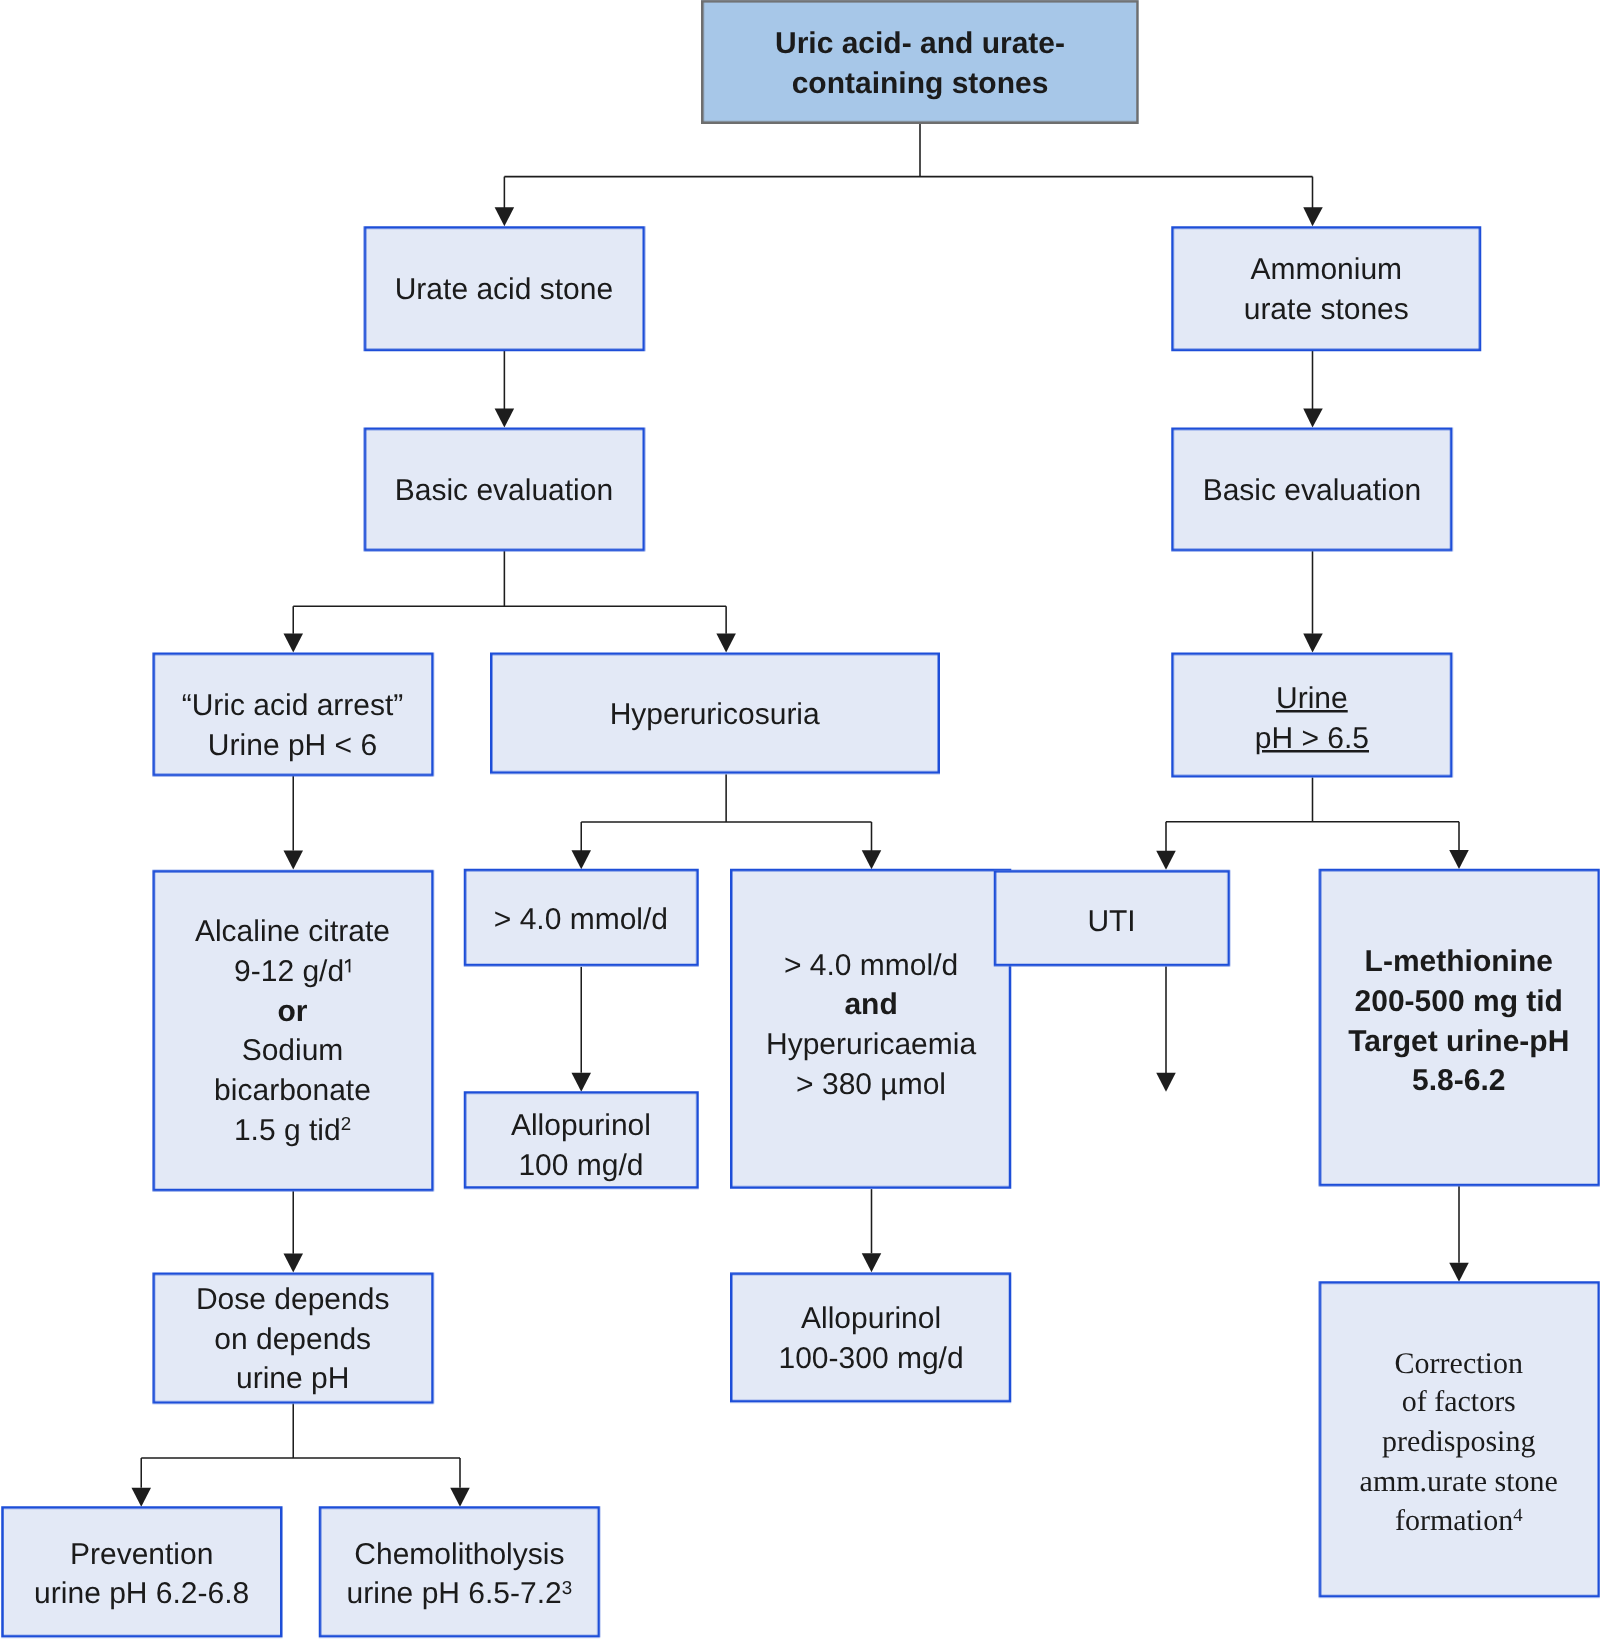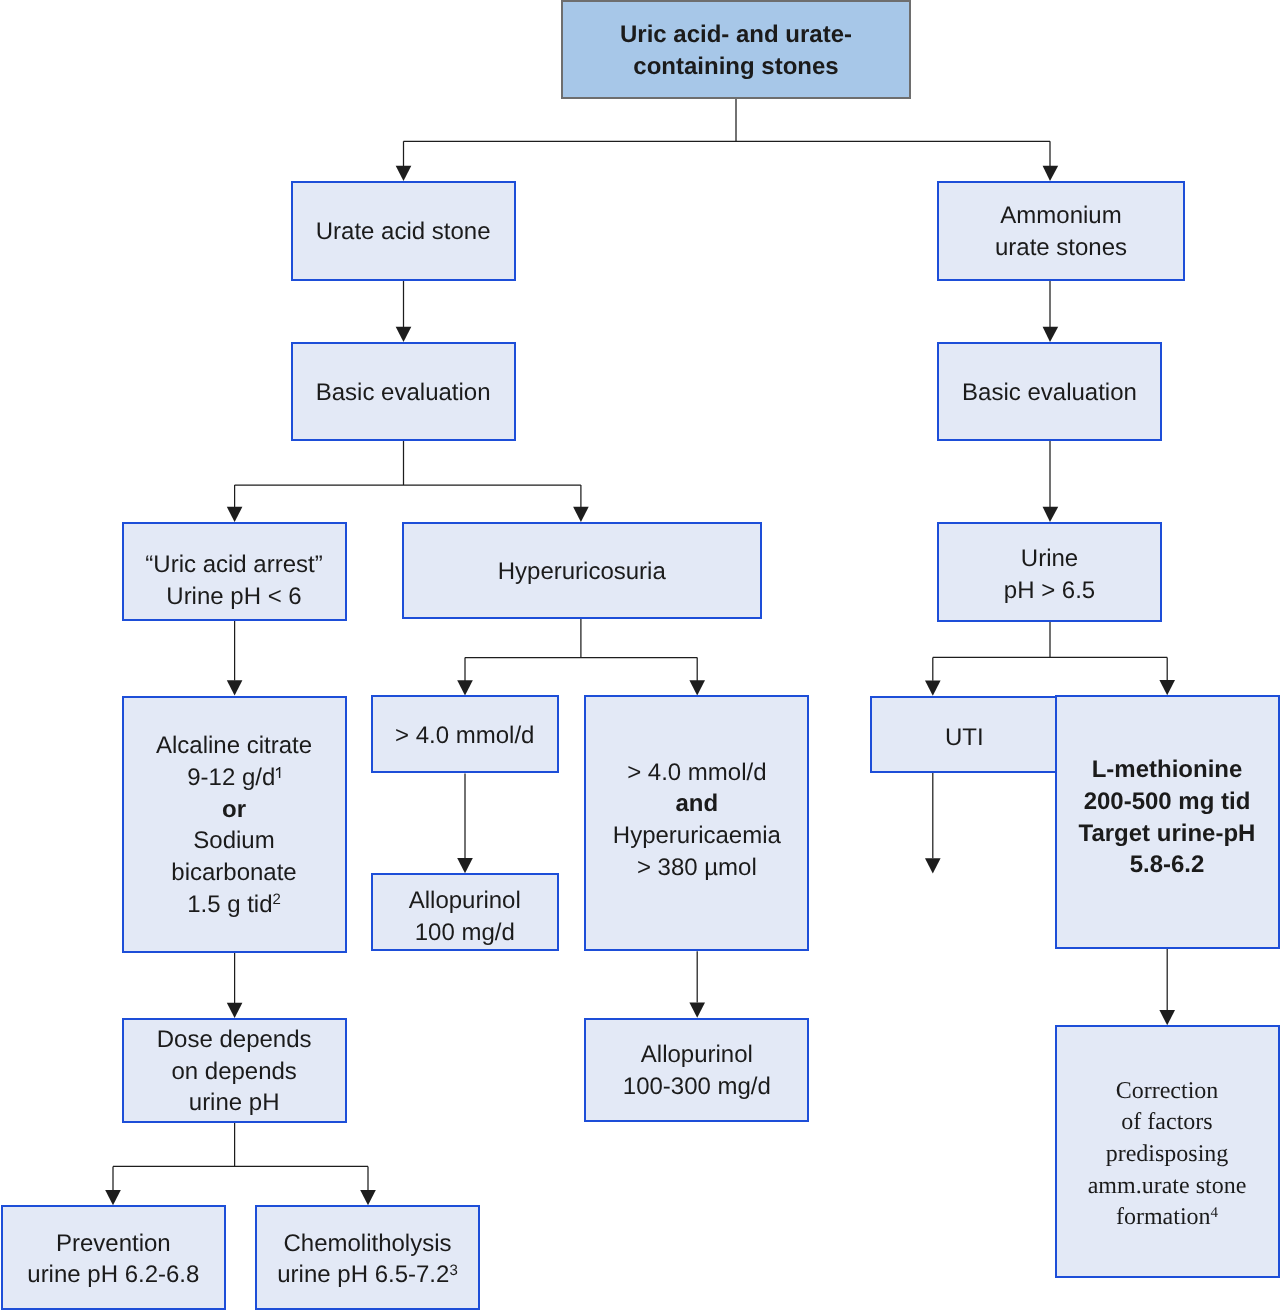--- a/index.html
+++ b/index.html
@@ -125,25 +125,25 @@
 
   <div class="node" style="left:937px;top:342px;width:225px;height:98.5px;">
     <span class="ln">Basic evaluation</span>
   </div>
 
   <div class="node" style="left:121.5px;top:522px;width:225px;height:98.6px;padding-top:19px;">
     <span class="ln">“Uric acid arrest”</span>
     <span class="ln">Urine pH &lt; 6</span>
   </div>
 
-  <div class="node" style="left:402px;top:522px;width:359.5px;height:97px;">
+  <div class="node" style="left:392px;top:522px;width:359.5px;height:97px;">
     <span class="ln">Hyperuricosuria</span>
   </div>
 
-  <div class="node" style="left:937px;top:522px;width:225px;height:100px;padding-top:5.2px;">
+  <div class="node" style="left:937px;top:522px;width:225px;height:100px;padding-top:5.2px;text-decoration:underline;">
     <span class="ln">Urine</span>
     <span class="ln">pH &gt; 6.5</span>
   </div>
 
   <div class="node" style="left:121.5px;top:695.5px;width:225px;height:257.2px;">
     <span class="ln">Alcaline citrate</span>
     <span class="ln"><span>9-12 g/d</span><svg class="sup1" viewBox="0 0 43 111">
           <path d="M28.5,0 L42.5,0 L42.5,111 L28.5,111 Z M28.5,4 L28.5,21.5 L0,40 L0,22.5 Z" fill="#1b1b1b"></path>
         </svg></span>
     <span class="ln b">or</span>
@@ -156,21 +156,21 @@
     <span class="ln">&gt; 4.0 mmol/d</span>
   </div>
 
   <div class="node" style="left:584.3px;top:695.4px;width:225.1px;height:255.9px;padding-bottom:9.4px;">
     <span class="ln">&gt; 4.0 mmol/d</span>
     <span class="ln b">and</span>
     <span class="ln">Hyperuricaemia</span>
     <span class="ln">&gt; 380 µmol</span>
   </div>
 
-  <div class="node" style="left:870px;top:695.8px;width:188.5px;height:77.2px;padding-top:7.4px;">
+  <div class="node" style="left:795px;top:695.8px;width:188.5px;height:77.2px;padding-top:7.4px;">
     <span class="ln">UTI</span>
   </div>
 
   <div class="node" style="left:1054.5px;top:695.2px;width:225px;height:253.6px;padding-bottom:11.3px;font-weight:bold;">
     <span class="ln">L-methionine</span>
     <span class="ln">200-500 mg tid</span>
     <span class="ln">Target urine-pH</span>
     <span class="ln">5.8-6.2</span>
   </div>
 

